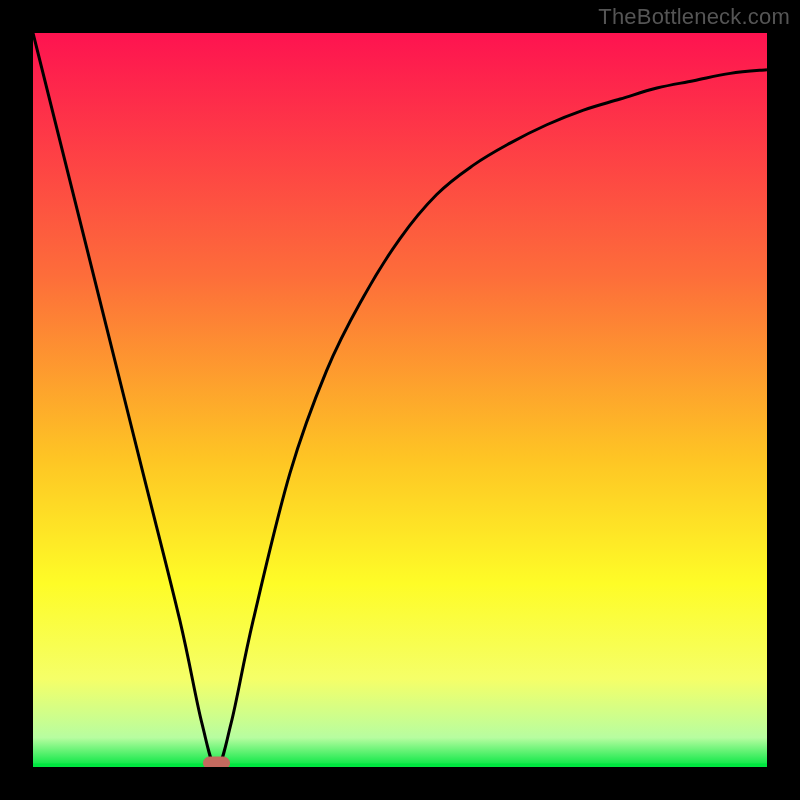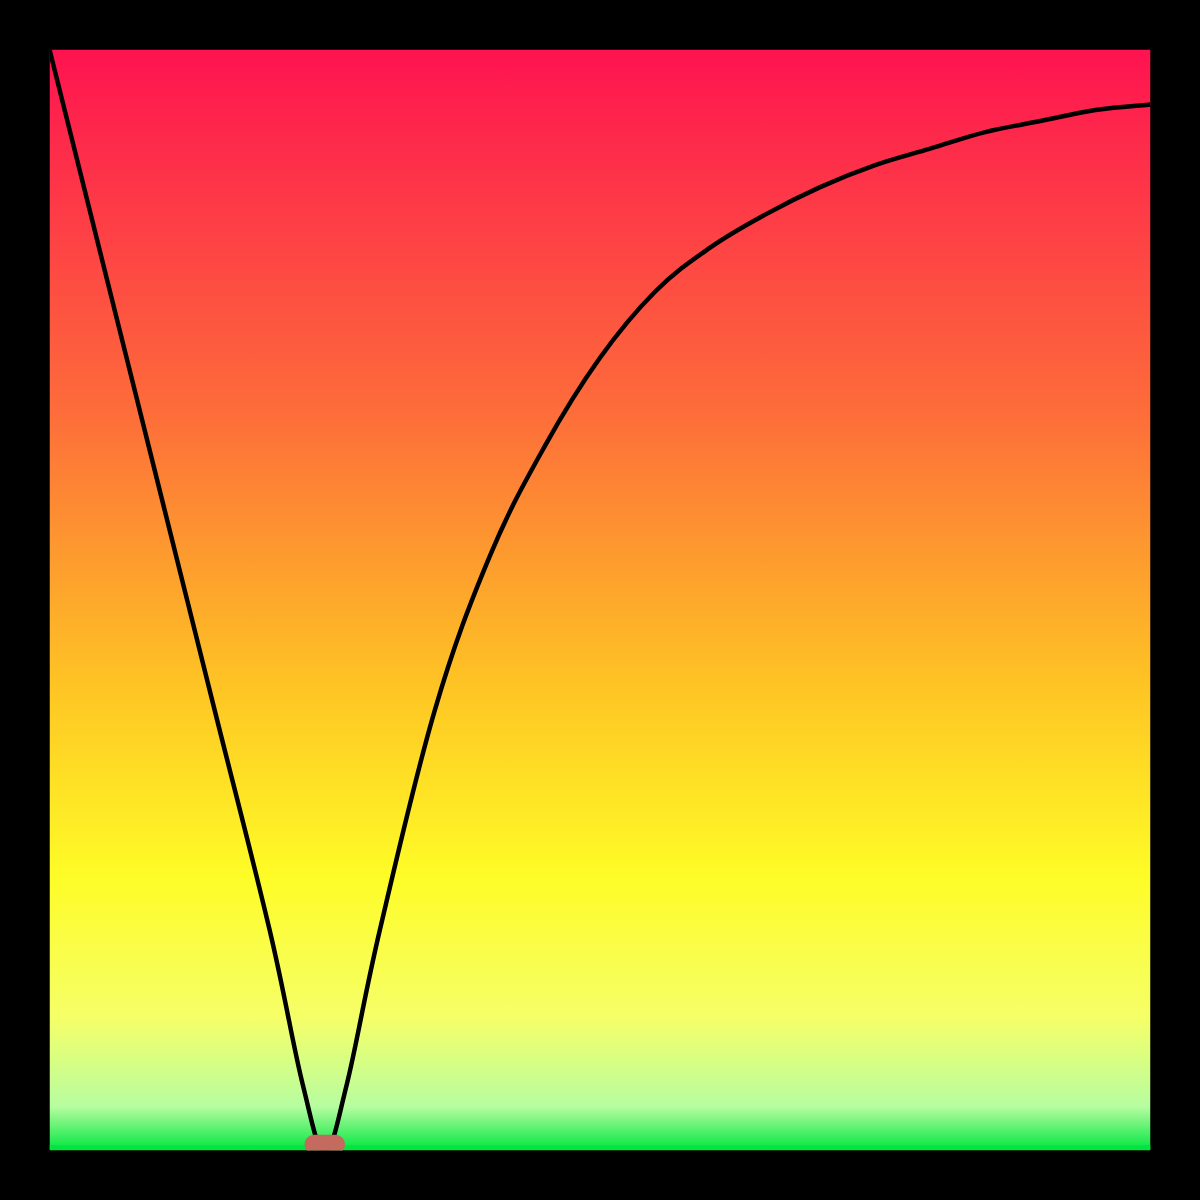--- a/index.html
+++ b/index.html
@@ -50,20 +50,21 @@
   }
   .marker {
     fill: #c46a5f;
     stroke: #c46a5f;
   }
 </style>
 </head>
 <body>
 
 <div class="frame">
+  <div class="watermark">TheBottleneck.com</div>
 
   <div class="plot-container">
     <svg class="plot" viewBox="0 0 734 734">
       <defs>
         <linearGradient id="bg-grad" x1="0" y1="0" x2="0" y2="1">
           <stop id="g0" offset="0%" stop-color="#fe1350"></stop>
           <stop id="g1" offset="33%" stop-color="#fd6d3a"></stop>
           <stop id="g2" offset="58%" stop-color="#fec524"></stop>
           <stop id="g3" offset="75%" stop-color="#fefc27"></stop>
           <stop id="g4" offset="88%" stop-color="#f5ff68"></stop>

